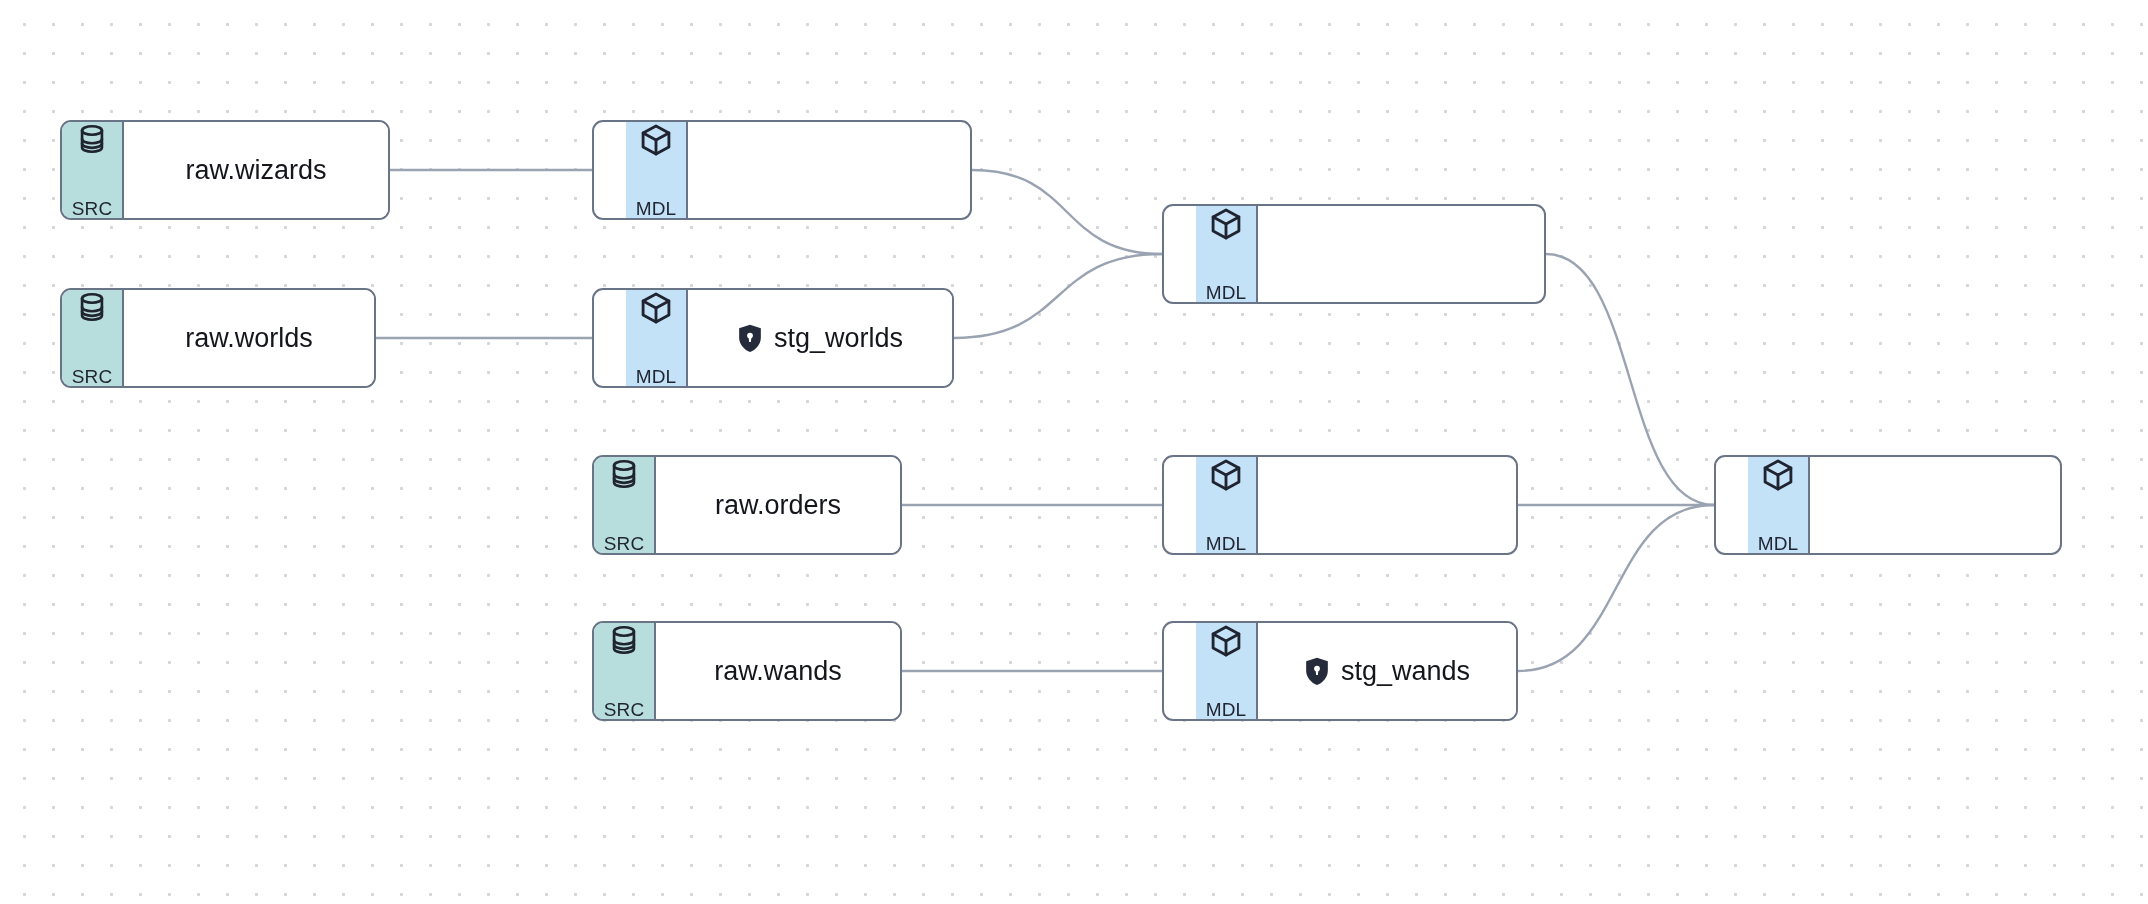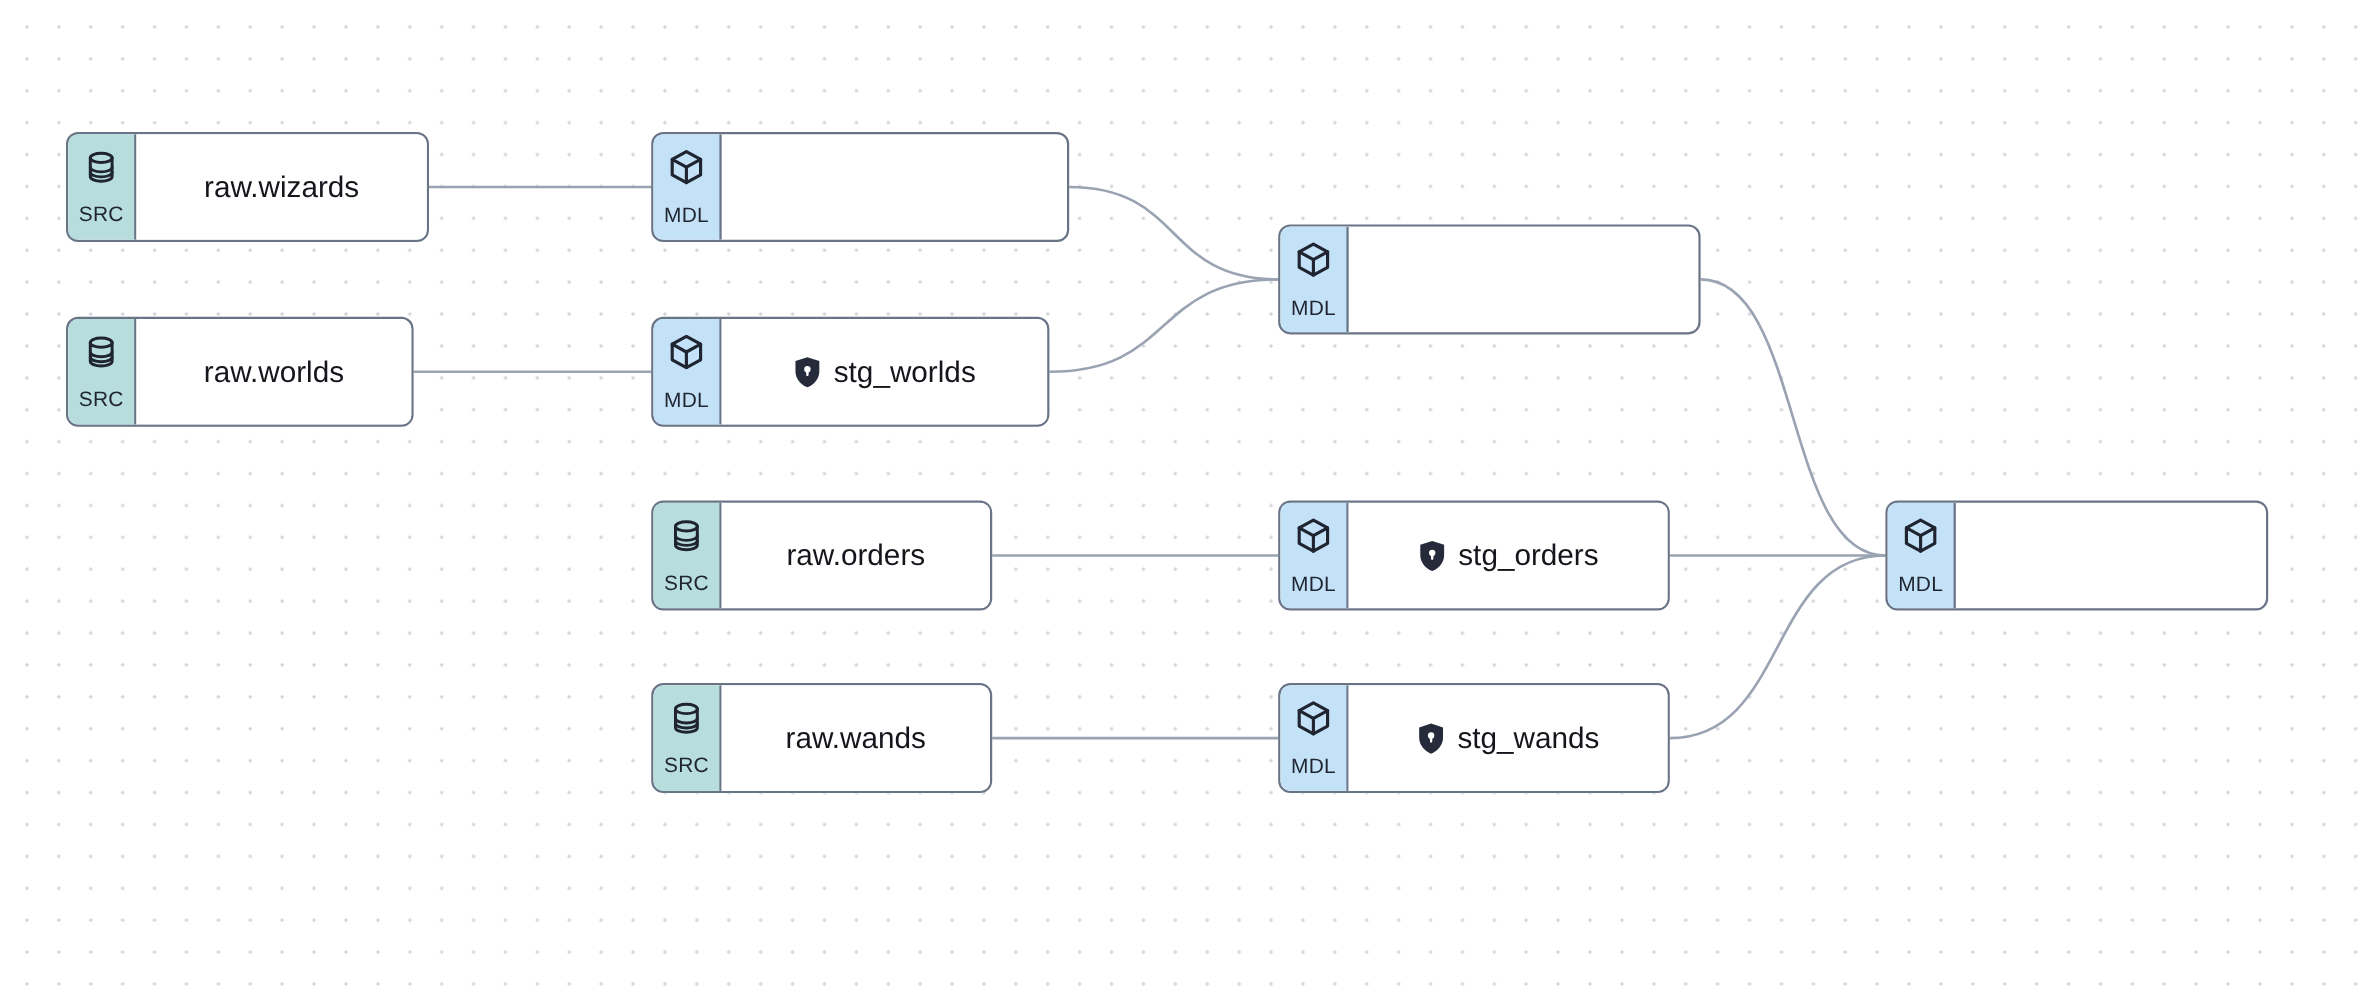--- a/index.html
+++ b/index.html
@@ -38,27 +38,27 @@
     box-sizing: border-box;
     overflow: hidden;
   }
 
   .badge {
     flex: 0 0 auto;
     width: 62px;
     display: flex;
     flex-direction: column;
     align-items: center;
-    justify-content: center;
+    justify-content: space-between;
     gap: 17px;
     border-right: 2px solid #6a7487;
     box-sizing: border-box;
   }
   .badge.src { background: #b7dedc; }
-  .badge.mdl { background: #c4e2f7; }
+  .badge.mdl { background: #c4e2f7; margin-left: 32px; }
 
   .badge-icon {
     display: block;
     line-height: 0;
   }
   .badge-label {
     font-size: 19px;
     line-height: 1;
     color: #1f2430;
     letter-spacing: 0.2px;
@@ -187,66 +187,58 @@
       </div>
       <div class="node" style="left: 1162px; top: 455px; width: 356px; height: 100px;">
         <div class="badge mdl">
           <span class="badge-icon"><svg width="36" height="36" viewBox="0 0 24 24" fill="none" stroke="#1f2430" stroke-width="1.9" stroke-linecap="round" stroke-linejoin="round">
               <path d="M12 2.6 20.6 7.3v9.4L12 21.4 3.4 16.7V7.3z"></path>
               <path d="M3.4 7.3 12 12l8.6-4.7"></path>
               <path d="M12 12v9.4"></path>
             </svg></span>
           <span class="badge-label">MDL</span>
         </div>
+      </div>
+      <div class="node" style="left: 1714px; top: 455px; width: 348px; height: 100px;">
+        <div class="badge mdl">
+          <span class="badge-icon"><svg width="36" height="36" viewBox="0 0 24 24" fill="none" stroke="#1f2430" stroke-width="1.9" stroke-linecap="round" stroke-linejoin="round">
+              <path d="M12 2.6 20.6 7.3v9.4L12 21.4 3.4 16.7V7.3z"></path>
+              <path d="M3.4 7.3 12 12l8.6-4.7"></path>
+              <path d="M12 12v9.4"></path>
+            </svg></span>
+          <span class="badge-label">MDL</span>
+        </div>
+      </div>
+      <div class="node" style="left: 592px; top: 621px; width: 310px; height: 100px;">
+        <div class="badge src">
+          <span class="badge-icon"><svg width="34" height="34" viewBox="0 0 24 24" fill="none" stroke="#1f2430" stroke-width="1.9" stroke-linecap="round" stroke-linejoin="round">
+              <ellipse cx="12" cy="6" rx="7" ry="3"></ellipse>
+              <path d="M5 6v12c0 1.66 3.13 3 7 3s7-1.34 7-3V6"></path>
+              <path d="M5 12c0 1.66 3.13 3 7 3s7-1.34 7-3"></path>
+              <path d="M5 15.2c0 1.66 3.13 3 7 3s7-1.34 7-3"></path>
+            </svg></span>
+          <span class="badge-label">SRC</span>
+        </div>
+        <div class="body">
+          <span class="node-label">raw.wands</span>
+        </div>
+      </div>
+      <div class="node" style="left: 1162px; top: 621px; width: 356px; height: 100px;">
+        <div class="badge mdl">
+          <span class="badge-icon"><svg width="36" height="36" viewBox="0 0 24 24" fill="none" stroke="#1f2430" stroke-width="1.9" stroke-linecap="round" stroke-linejoin="round">
+              <path d="M12 2.6 20.6 7.3v9.4L12 21.4 3.4 16.7V7.3z"></path>
+              <path d="M3.4 7.3 12 12l8.6-4.7"></path>
+              <path d="M12 12v9.4"></path>
+            </svg></span>
+          <span class="badge-label">MDL</span>
+        </div>
         <div class="body">
           <span class="lock-icon"><svg width="26" height="29" viewBox="0 0 20 23" xmlns="http://www.w3.org/2000/svg">
               <path d="M10 0.6 18.6 3.4v7.3c0 5.2-3.6 9.6-8.6 11.6C5 20.3 1.4 15.9 1.4 10.7V3.4z" fill="#252b3b"></path>
               <circle cx="10" cy="9.2" r="2.3" fill="#ffffff"></circle>
               <path d="M8.85 9.6h2.3l-0.45 4.6h-1.4z" fill="#ffffff"></path>
             </svg></span>
-          <span class="node-label">stg_orders</span>
-        </div>
-      </div>
-      <div class="node" style="left: 1714px; top: 455px; width: 348px; height: 100px;">
-        <div class="badge mdl">
-          <span class="badge-icon"><svg width="36" height="36" viewBox="0 0 24 24" fill="none" stroke="#1f2430" stroke-width="1.9" stroke-linecap="round" stroke-linejoin="round">
-              <path d="M12 2.6 20.6 7.3v9.4L12 21.4 3.4 16.7V7.3z"></path>
-              <path d="M3.4 7.3 12 12l8.6-4.7"></path>
-              <path d="M12 12v9.4"></path>
-            </svg></span>
-          <span class="badge-label">MDL</span>
-        </div>
-      </div>
-      <div class="node" style="left: 592px; top: 621px; width: 310px; height: 100px;">
-        <div class="badge src">
-          <span class="badge-icon"><svg width="34" height="34" viewBox="0 0 24 24" fill="none" stroke="#1f2430" stroke-width="1.9" stroke-linecap="round" stroke-linejoin="round">
-              <ellipse cx="12" cy="6" rx="7" ry="3"></ellipse>
-              <path d="M5 6v12c0 1.66 3.13 3 7 3s7-1.34 7-3V6"></path>
-              <path d="M5 12c0 1.66 3.13 3 7 3s7-1.34 7-3"></path>
-              <path d="M5 15.2c0 1.66 3.13 3 7 3s7-1.34 7-3"></path>
-            </svg></span>
-          <span class="badge-label">SRC</span>
-        </div>
-        <div class="body">
-          <span class="node-label">raw.wands</span>
-        </div>
-      </div>
-      <div class="node" style="left: 1162px; top: 621px; width: 356px; height: 100px;">
-        <div class="badge mdl">
-          <span class="badge-icon"><svg width="36" height="36" viewBox="0 0 24 24" fill="none" stroke="#1f2430" stroke-width="1.9" stroke-linecap="round" stroke-linejoin="round">
-              <path d="M12 2.6 20.6 7.3v9.4L12 21.4 3.4 16.7V7.3z"></path>
-              <path d="M3.4 7.3 12 12l8.6-4.7"></path>
-              <path d="M12 12v9.4"></path>
-            </svg></span>
-          <span class="badge-label">MDL</span>
-        </div>
-        <div class="body">
-          <span class="lock-icon"><svg width="26" height="29" viewBox="0 0 20 23" xmlns="http://www.w3.org/2000/svg">
-              <path d="M10 0.6 18.6 3.4v7.3c0 5.2-3.6 9.6-8.6 11.6C5 20.3 1.4 15.9 1.4 10.7V3.4z" fill="#252b3b"></path>
-              <circle cx="10" cy="9.2" r="2.3" fill="#ffffff"></circle>
-              <path d="M8.85 9.6h2.3l-0.45 4.6h-1.4z" fill="#ffffff"></path>
-            </svg></span>
           <span class="node-label">stg_wands</span>
         </div>
       </div>
     </div>
 
 </div>
 
 </body></html>

